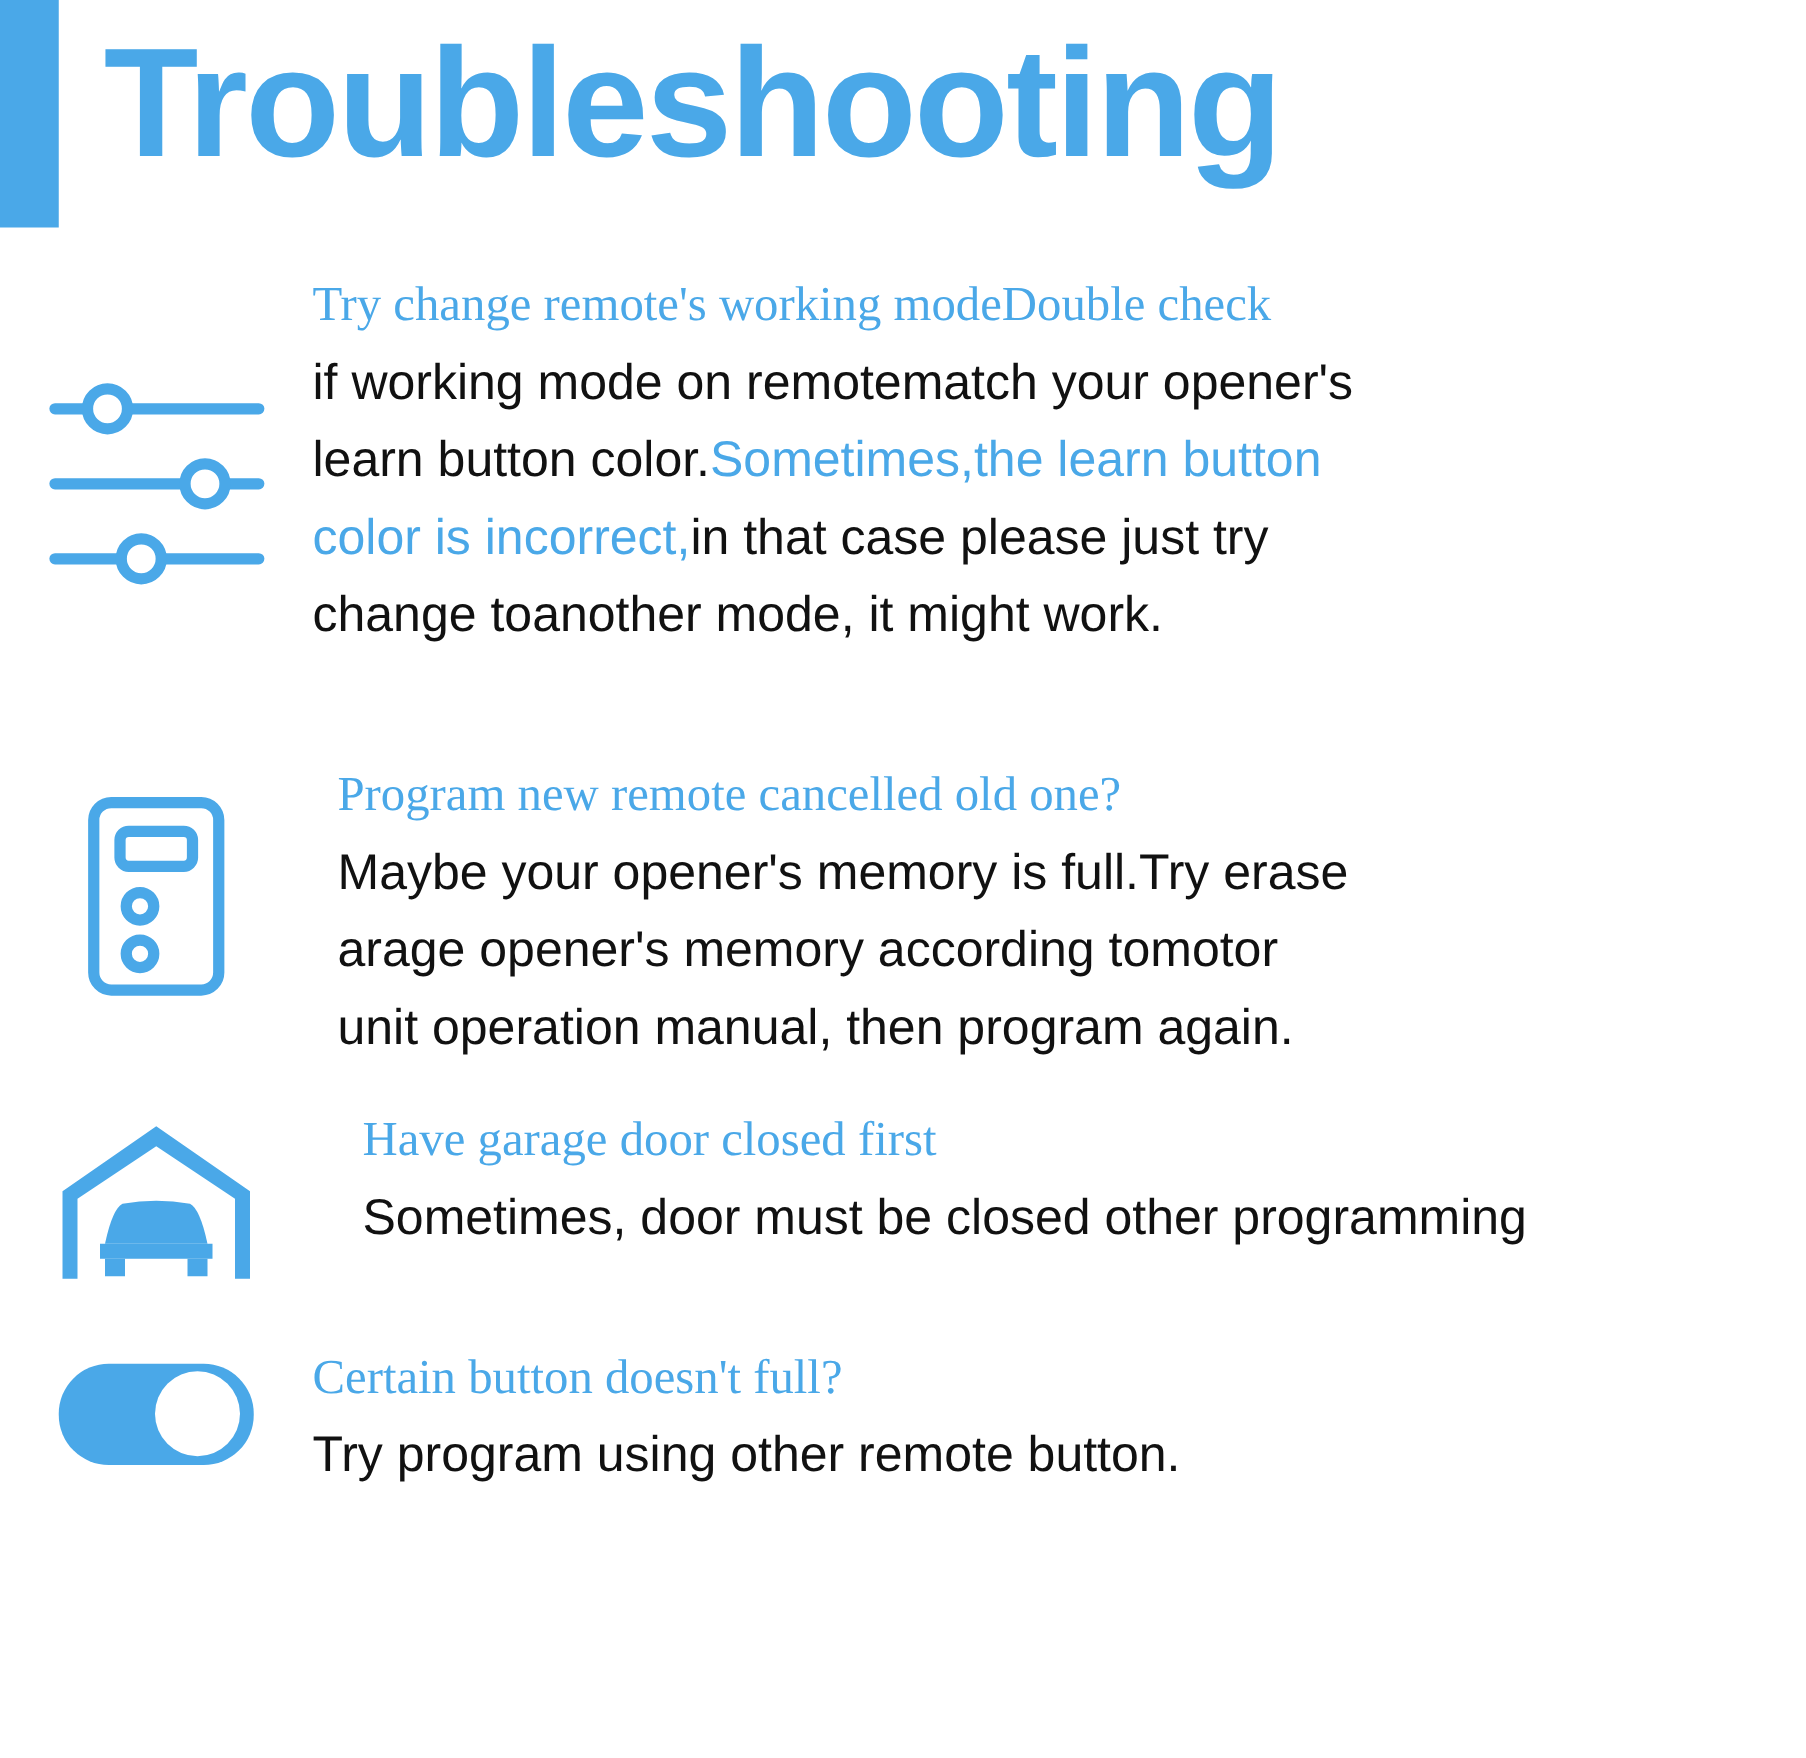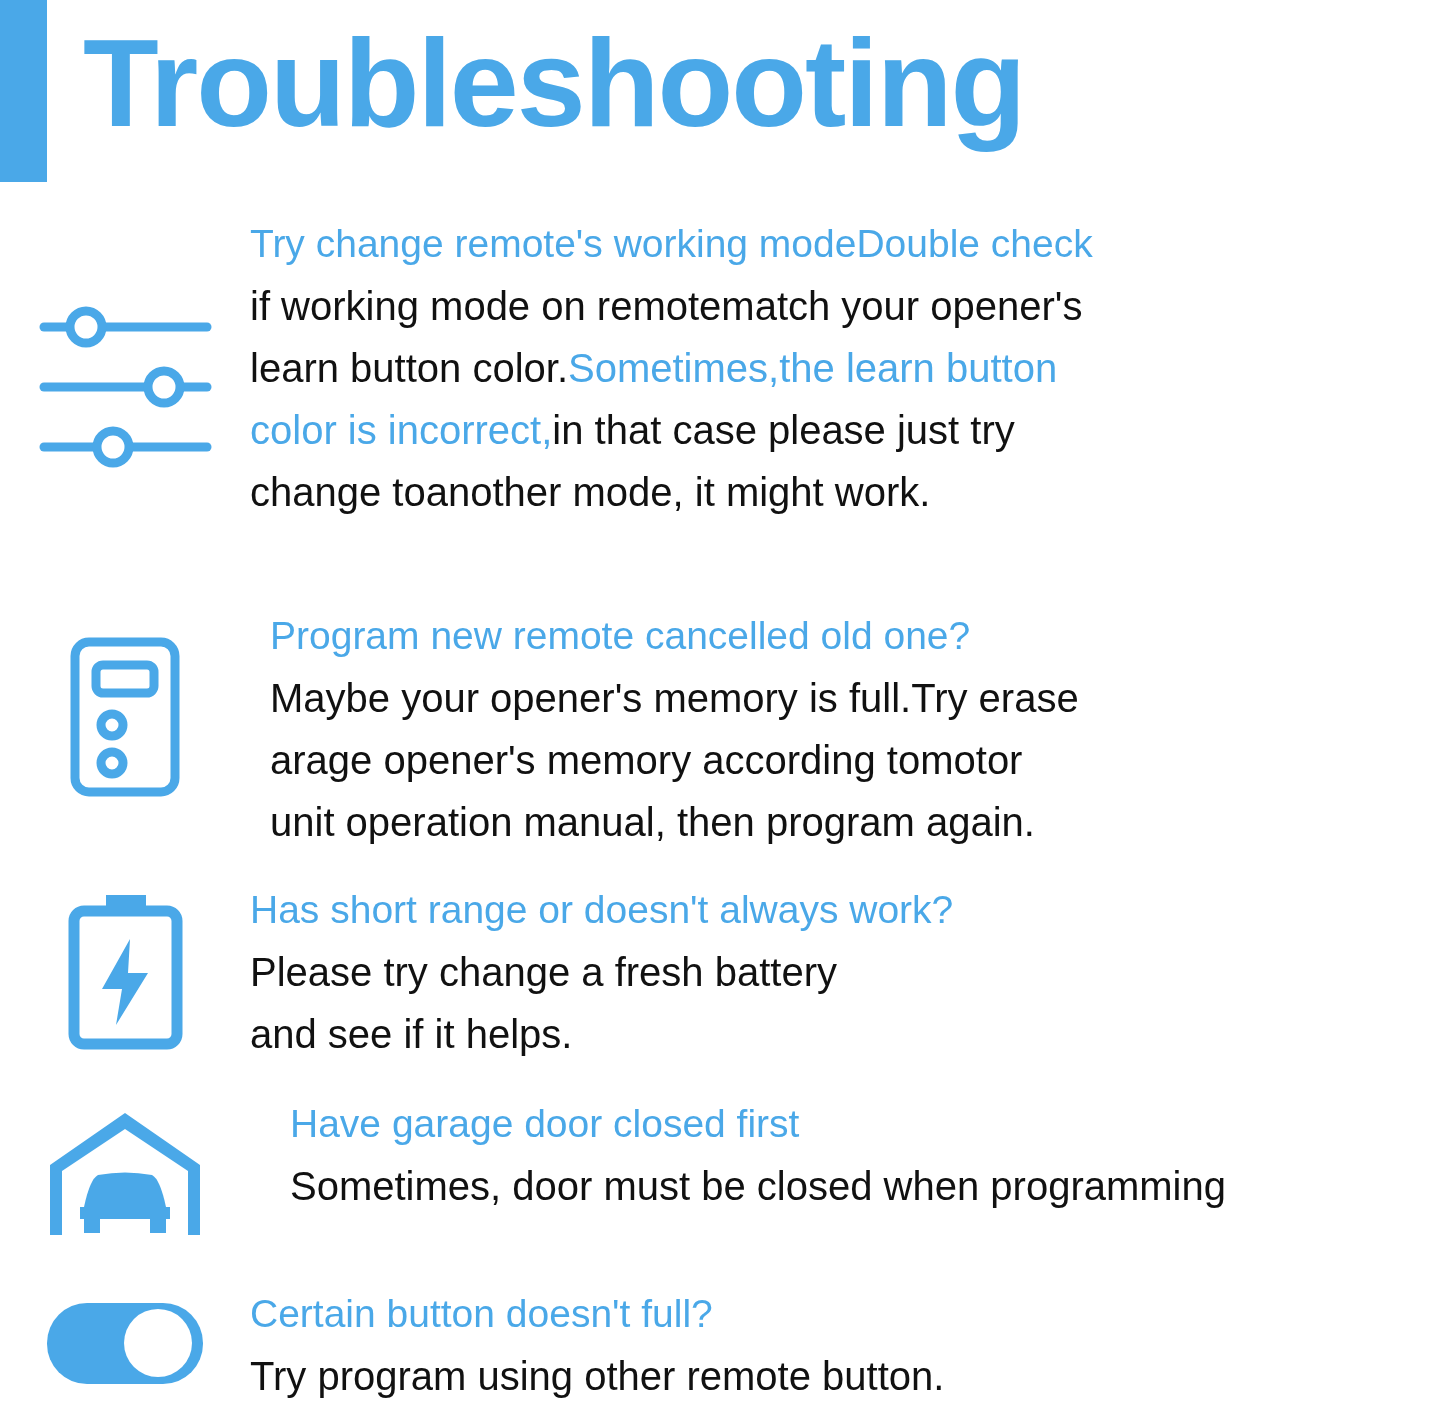--- a/index.html
+++ b/index.html
@@ -61,20 +61,21 @@
   .text-cell {
     flex: 1 1 auto;
     padding-right: 10px;
   }
   .item-heading {
     color: #4aa8e8;
     font-size: 39px;
     line-height: 62px;
     margin: 0;
     font-weight: normal;
+    font-family: Liberation Serif, serif;
   }
   .item-body {
     color: #111111;
     font-size: 40px;
     line-height: 62px;
     margin: 0;
     font-weight: normal;
   }
   .hl {
     color: #4aa8e8;
@@ -148,51 +149,35 @@
       <div class="text-cell">
         <p class="item-heading">Program new remote cancelled old one?</p>
         <p class="item-body">
           <span>Maybe your opener's memory is full.Try erase</span><br>
           <span>arage opener's memory according tomotor</span><br>
           <span>unit operation manual, then program again.</span>
         </p>
       </div>
     </div>
 
-    <div class="item" id="item-battery">
-      <div class="icon-cell">
-        <svg width="115" height="155" viewBox="0 0 115 155">
-          <rect x="38" y="0" width="40" height="14" fill="#4aa8e8"></rect>
-          <rect x="6" y="16" width="103" height="133" rx="10" ry="10" fill="none" stroke="#4aa8e8" stroke-width="11"></rect>
-          <path d="M62 44 L34 94 L54 94 L48 130 L80 78 L60 78 Z" fill="#4aa8e8"></path>
-        </svg>
-      </div>
-      <div class="text-cell">
-        <p class="item-heading">Has short range or doesn't always work?</p>
-        <p class="item-body">
-          <span>Please try change a fresh battery</span><br>
-          <span>and see if it helps.</span>
-        </p>
-      </div>
-    </div>
 
     <div class="item" id="item-door">
       <div class="icon-cell">
         <svg width="170" height="140" viewBox="0 0 170 140">
           <path d="M10 62 L85 10 L160 62 L160 132 L148 132 L148 68 L85 26 L22 68 L22 132 L10 132 Z" fill="#4aa8e8"></path>
           <path d="M44 104 q6 -28 14 -32 q27 -5 54 0 q8 4 14 32 z" fill="#4aa8e8"></path>
           <rect x="40" y="104" width="90" height="12" fill="#4aa8e8"></rect>
           <rect x="44" y="116" width="16" height="14" fill="#4aa8e8"></rect>
           <rect x="110" y="116" width="16" height="14" fill="#4aa8e8"></rect>
         </svg>
       </div>
       <div class="text-cell">
         <p class="item-heading">Have garage door closed first</p>
         <p class="item-body">
-          <span>Sometimes, door must be closed when programming</span>
+          <span>Sometimes, door must be closed other programming</span>
         </p>
       </div>
     </div>
 
     <div class="item" id="item-button">
       <div class="icon-cell">
         <svg width="160" height="85" viewBox="0 0 160 85">
           <rect x="2" y="2" width="156" height="81" rx="40" ry="40" fill="#4aa8e8"></rect>
           <circle cx="113" cy="42" r="34" fill="#ffffff"></circle>
         </svg>

